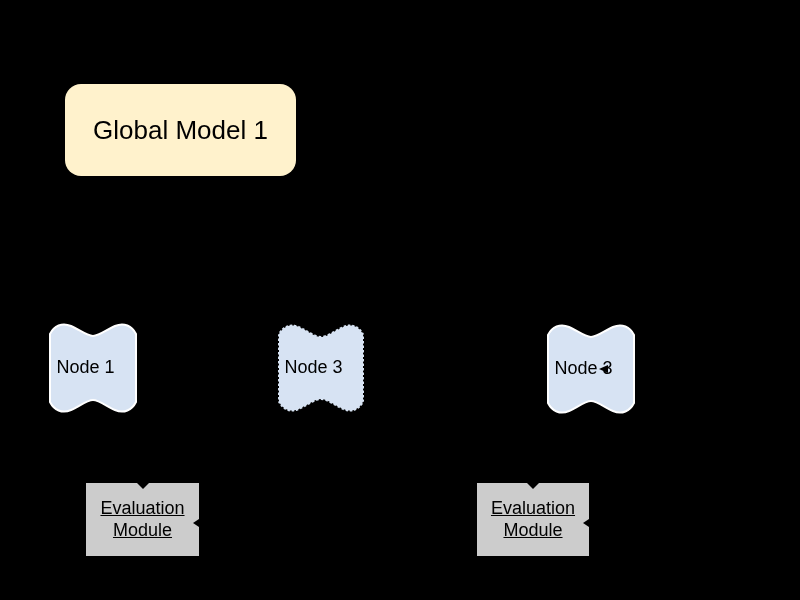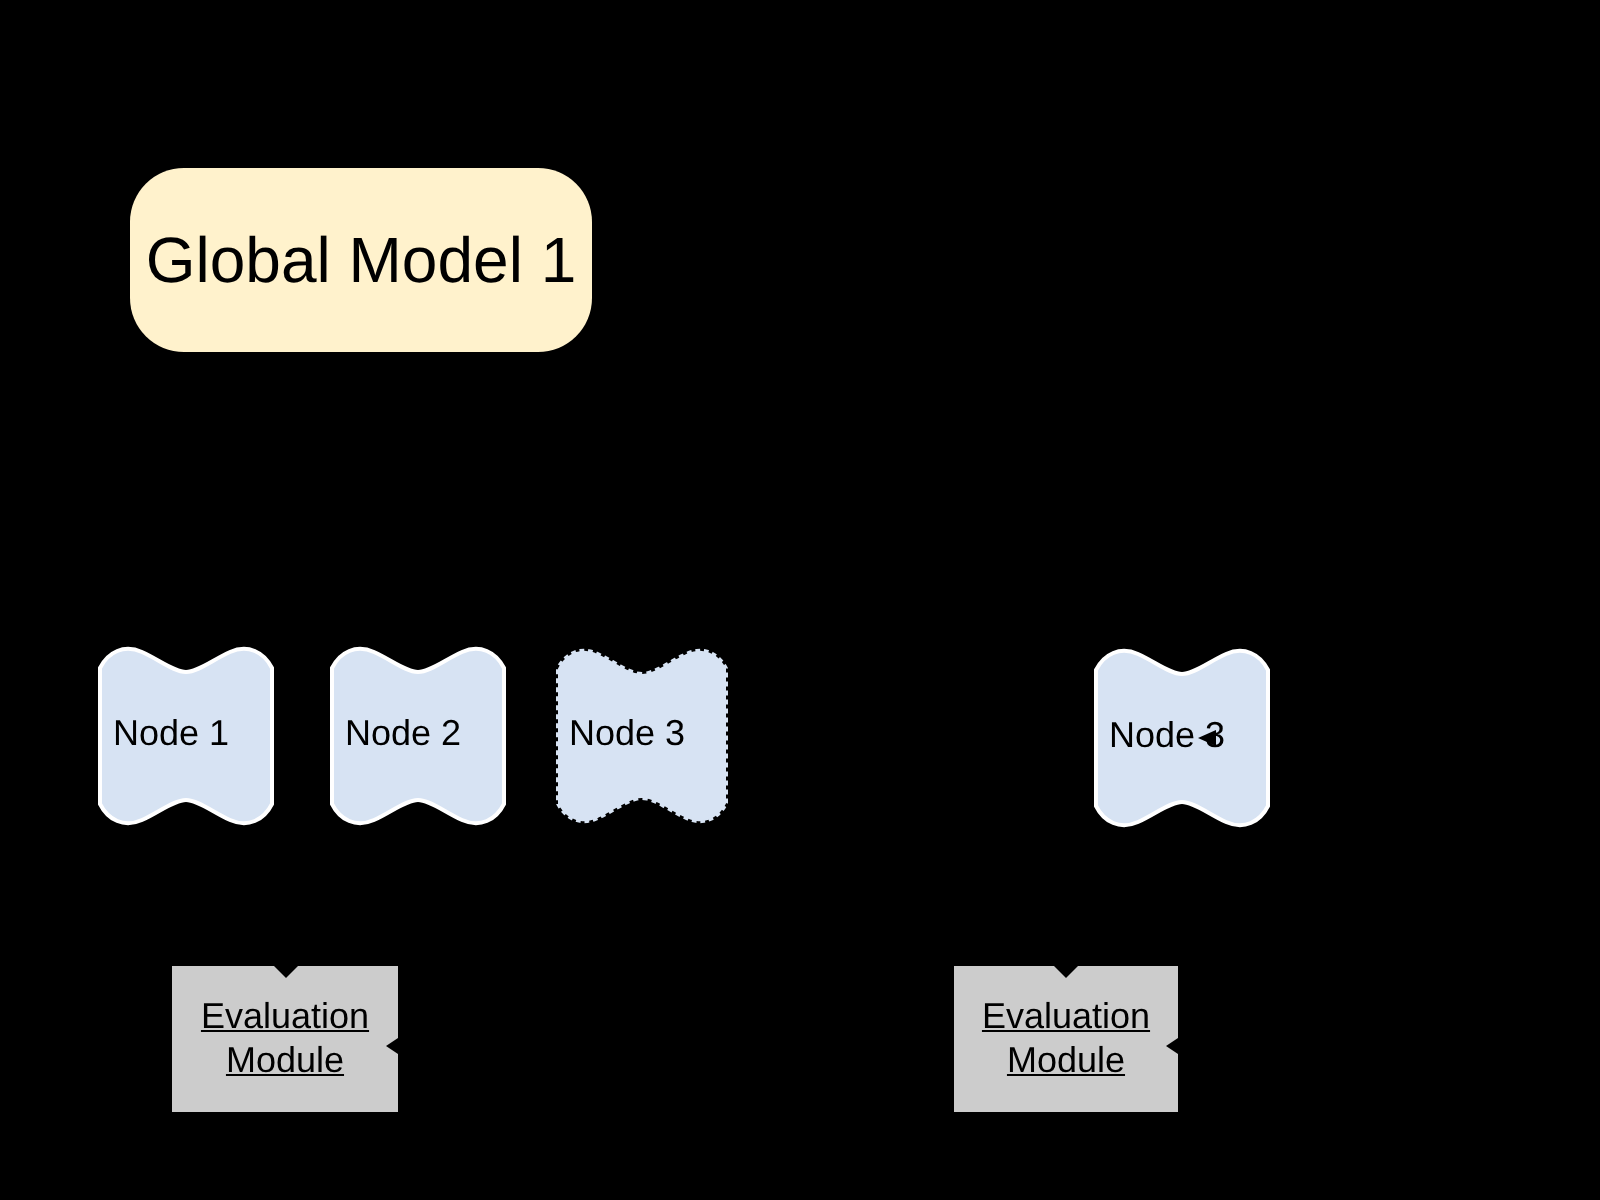--- a/index.html
+++ b/index.html
@@ -15,26 +15,26 @@
     background: #000000;
     overflow: hidden;
   }
 
   
   .gm {
     position: absolute;
     width: 231px;
     height: 92px;
     background: #FFF2CC;
-    border-radius: 27px;
+    border-radius: 16px;
     display: flex;
     align-items: center;
     justify-content: center;
     color: #000000;
-    font-size: 32px;
+    font-size: 26px;
     white-space: nowrap;
   }
   .gm1 { left: 65px; top: 84px; }
   .gm2 { left: 468px; top: 84px; width: 230px; }
 
   
   .node {
     position: absolute;
     width: 73px;
     height: 90px;
@@ -133,26 +133,20 @@
   </div>
 
 
   <div class="node n1">
     <svg width="88" height="90" viewBox="0 0 88 90">
       <path class="tape" d="M 1 11 C 5 3, 13 -1, 22 3 C 30 6.5, 38 13, 44 13 C 50 13, 58 6.5, 66 3 C 75 -1, 83 3, 87 11 L 87 79 C 83 87, 75 91, 66 87 C 58 83.5, 50 77, 44 77 C 38 77, 30 83.5, 22 87 C 13 91, 5 87, 1 79 Z"></path>
     </svg>
     <span class="node-label">Node 1</span>
   </div>
 
-  <div class="node n2">
-    <svg width="88" height="90" viewBox="0 0 88 90">
-      <path class="tape" d="M 1 11 C 5 3, 13 -1, 22 3 C 30 6.5, 38 13, 44 13 C 50 13, 58 6.5, 66 3 C 75 -1, 83 3, 87 11 L 87 79 C 83 87, 75 91, 66 87 C 58 83.5, 50 77, 44 77 C 38 77, 30 83.5, 22 87 C 13 91, 5 87, 1 79 Z"></path>
-    </svg>
-    <span class="node-label">Node 2</span>
-  </div>
 
   <div class="node n3">
     <svg width="88" height="90" viewBox="0 0 88 90">
       <path class="tape dotted" d="M 1 11 C 5 3, 13 -1, 22 3 C 30 6.5, 38 13, 44 13 C 50 13, 58 6.5, 66 3 C 75 -1, 83 3, 87 11 L 87 79 C 83 87, 75 91, 66 87 C 58 83.5, 50 77, 44 77 C 38 77, 30 83.5, 22 87 C 13 91, 5 87, 1 79 Z"></path>
     </svg>
     <span class="node-label">Node 3</span>
   </div>
 
   <div class="node n4">
     <svg width="88" height="90" viewBox="0 0 88 90">

